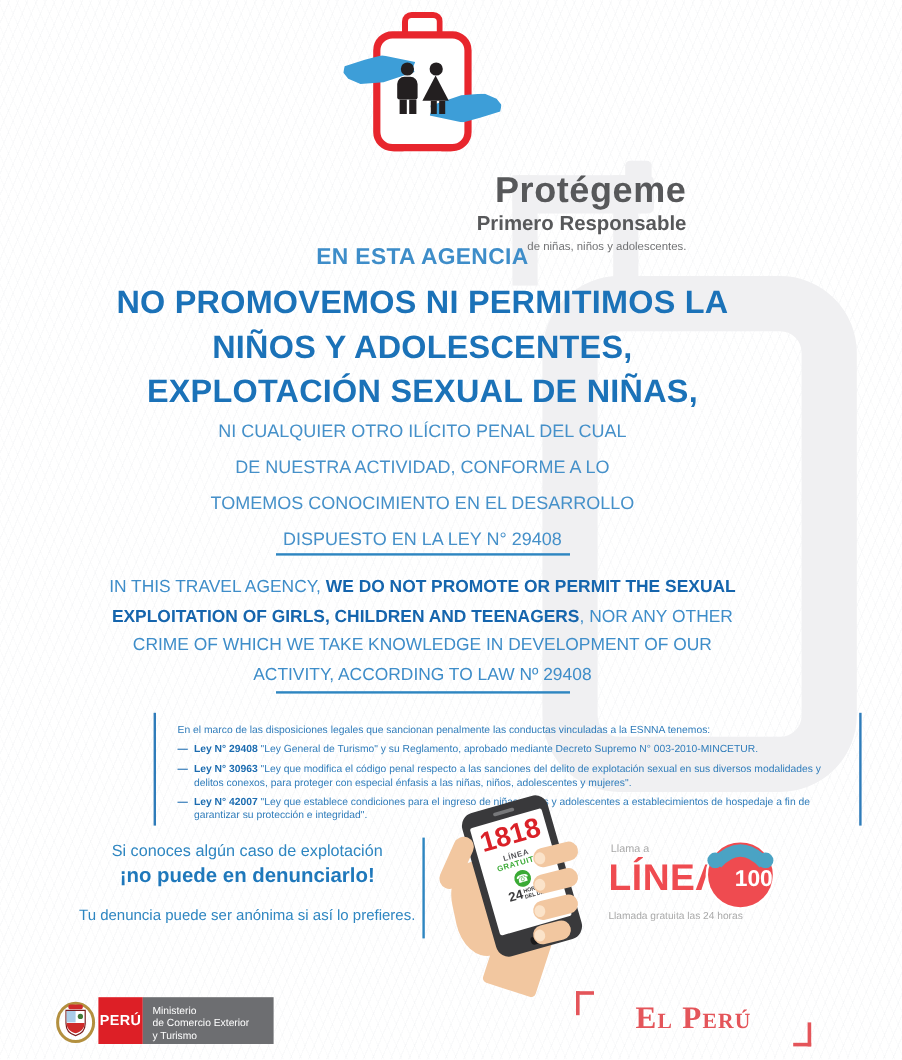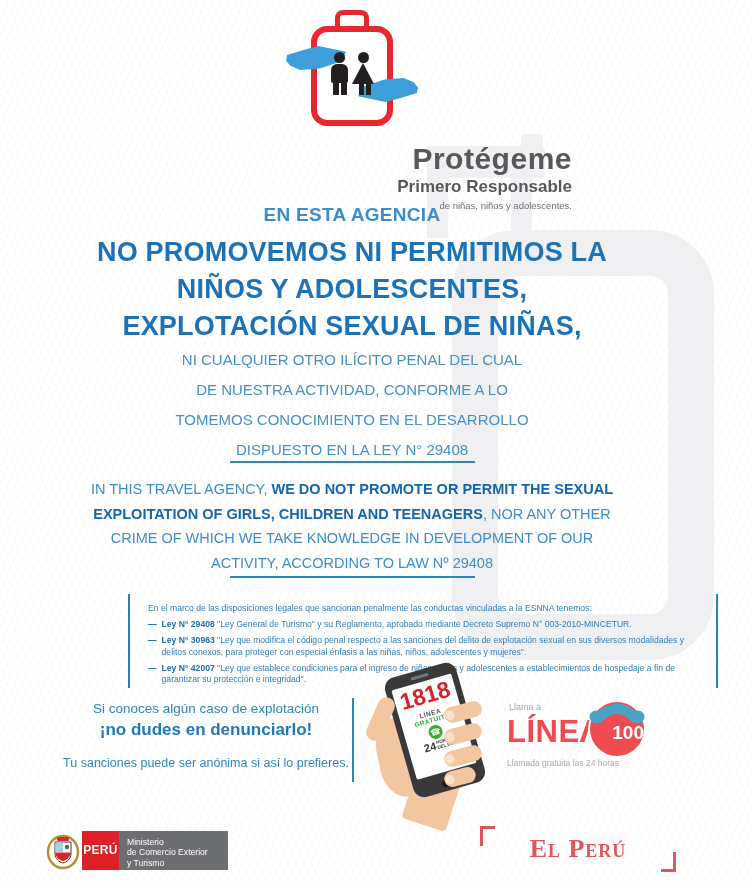--- a/index.html
+++ b/index.html
@@ -194,22 +194,22 @@
       <span><span class="legal-law">Ley N° 30963</span> <span>"Ley que modifica el código penal respecto a las sanciones del delito de explotación sexual en sus diversos modalidades y delitos conexos, para proteger con especial énfasis a las niñas, niños, adolescentes y mujeres".</span></span>
     </div>
     <div class="legal-item">
       <span class="legal-dash">—</span>
       <span><span class="legal-law">Ley N° 42007</span> <span>"Ley que establece condiciones para el ingreso de niñas, niños y adolescentes a establecimientos de hospedaje a fin de garantizar su protección e integridad".</span></span>
     </div>
   </div>
 
   <div class="report z">
     <div class="rep-l12">Si conoces algún caso de explotación</div>
-    <div class="rep-l3">¡no dudes en denunciarlo!</div>
-    <div class="rep-l4">Tu sanciones puede ser anónima si así lo prefieres.</div>
+    <div class="rep-l3">¡no puede en denunciarlo!</div>
+    <div class="rep-l4">Tu denuncia puede ser anónima si así lo prefieres.</div>
   </div>
   <div class="vdiv z"></div>
 
   <div class="phone-wrap z">
     <div class="skin arm"></div>
     <div class="skin palm"></div>
     <div class="phone">
       <div class="speaker"></div>
       <div class="screen">
         <div class="scr-num">1818</div>

